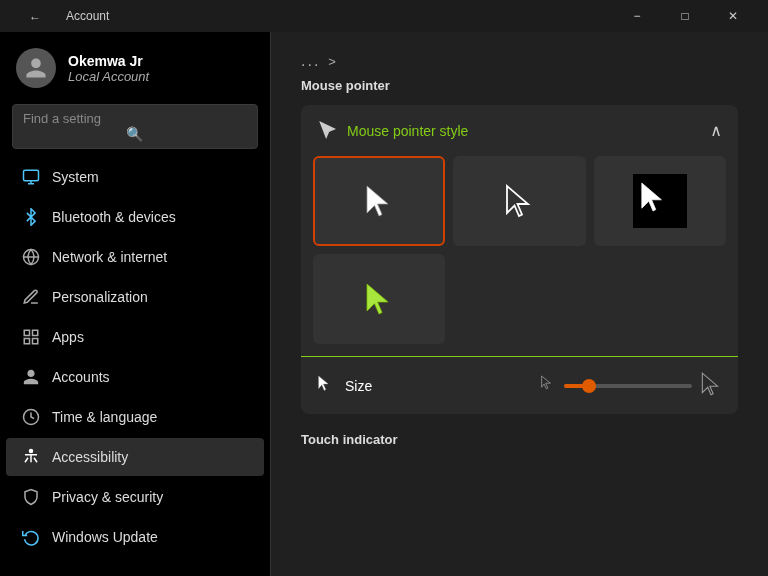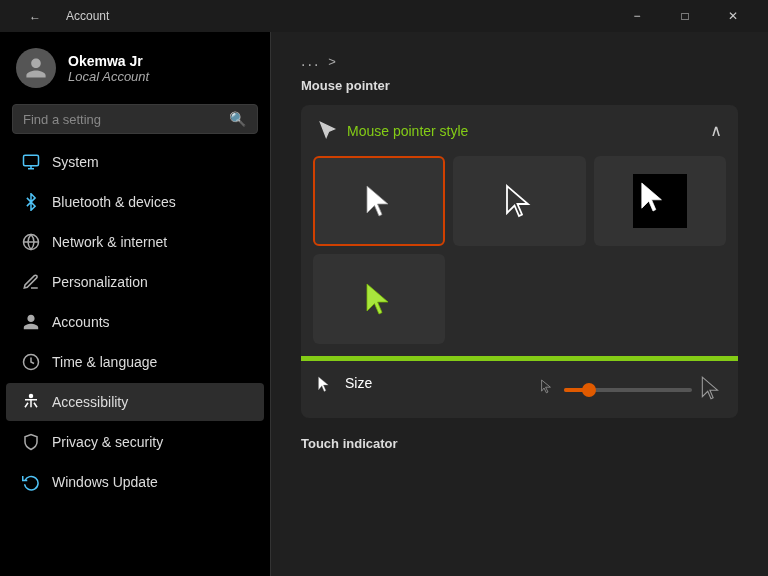--- a/index.html
+++ b/index.html
@@ -91,21 +91,22 @@
     .user-account { font-size: 13px; color: #aaa; font-style: italic; }
 
     .search-box {
       margin: 4px 12px 8px 12px;
       background: #2d2d2d;
       border: 1px solid #3a3a3a;
       border-radius: 4px;
       display: flex;
       align-items: center;
       padding: 6px 10px;
-      gap: 9px;
+      gap: 0;
+      flex-direction: column;
     }
     .search-box input {
       background: transparent;
       border: none;
       outline: none;
       color: #ccc;
       font-size: 13px;
       width: 100%;
     }
     .search-box input::placeholder { color: #888; }
@@ -206,24 +207,24 @@
       border: 2px solid transparent;
       position: relative;
     }
     .pointer-option.selected {
       border: 2px solid #d04000;
     }
 
     
     .size-row {
       display: flex;
-      align-items: flex-start;
+      align-items: center;
       gap: 12px;
       padding: 14px 16px;
-      border-top: 5px solid #84cc16;
+      border-top: 1px solid #84cc16;
     }
     .size-label { font-size: 14px; color: #fff; flex: 1; }
     .size-slider-container {
       flex: 1;
       display: flex;
       align-items: center;
       gap: 8px;
     }
     .slider-track {
       flex: 1;
@@ -334,20 +335,31 @@
     <div class="nav-item">
       <span class="nav-icon">
         <svg width="18" height="18" viewBox="0 0 24 24" fill="none" stroke="#aaa" stroke-width="2">
             <path d="M12 20h9"></path>
             <path d="M16.5 3.5a2.121 2.121 0 0 1 3 3L7 19l-4 1 1-4L16.5 3.5z"></path>
           </svg>
       </span>
       <span>Personalization</span>
     </div>
 
+    <div class="nav-item">
+      <span class="nav-icon">
+        <svg width="18" height="18" viewBox="0 0 24 24" fill="none" stroke="#aaa" stroke-width="2">
+            <rect x="3" y="3" width="7" height="7"></rect>
+            <rect x="14" y="3" width="7" height="7"></rect>
+            <rect x="14" y="14" width="7" height="7"></rect>
+            <rect x="3" y="14" width="7" height="7"></rect>
+          </svg>
+      </span>
+      <span>Apps</span>
+    </div>
 
     <div class="nav-item">
       <span class="nav-icon">
         <svg width="18" height="18" viewBox="0 0 24 24" fill="#aaa">
             <path d="M12 12c2.7 0 4.8-2.1 4.8-4.8S14.7 2.4 12 2.4 7.2 4.5 7.2 7.2 9.3 12 12 12zm0 2.4c-3.2 0-9.6 1.6-9.6 4.8v2.4h19.2v-2.4c0-3.2-6.4-4.8-9.6-4.8z"></path>
           </svg>
       </span>
       <span>Accounts</span>
     </div>
 

